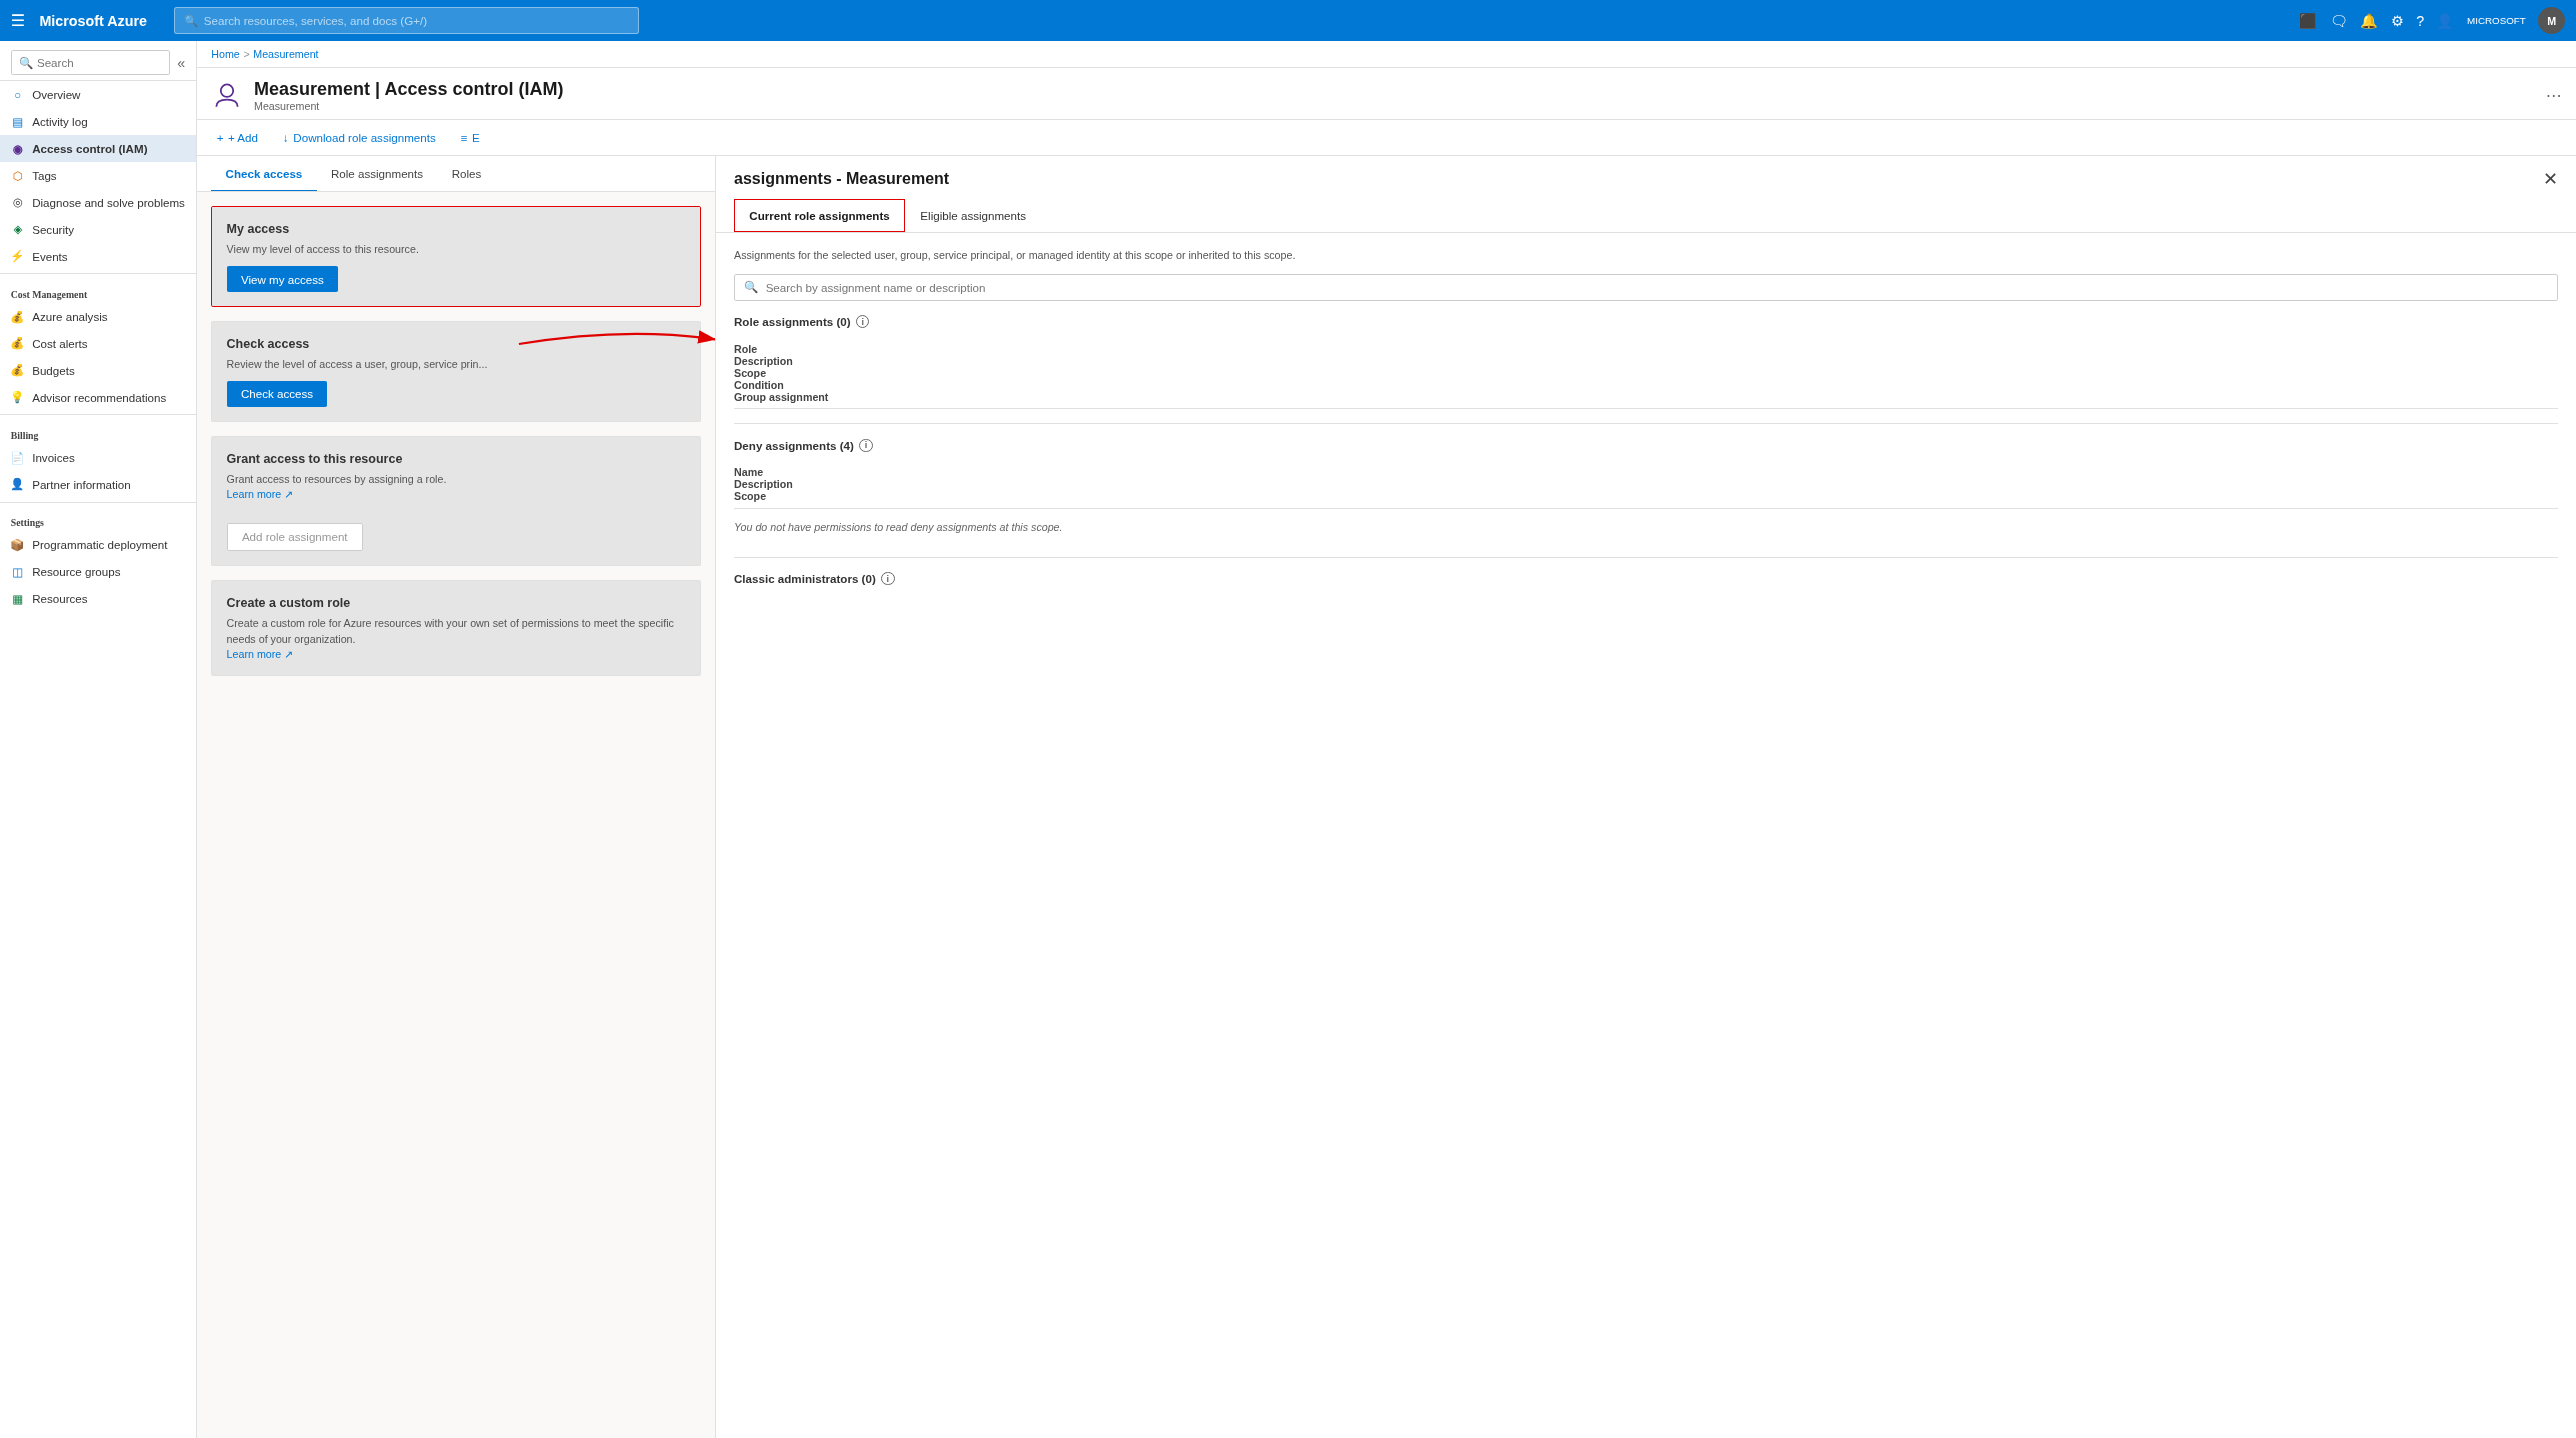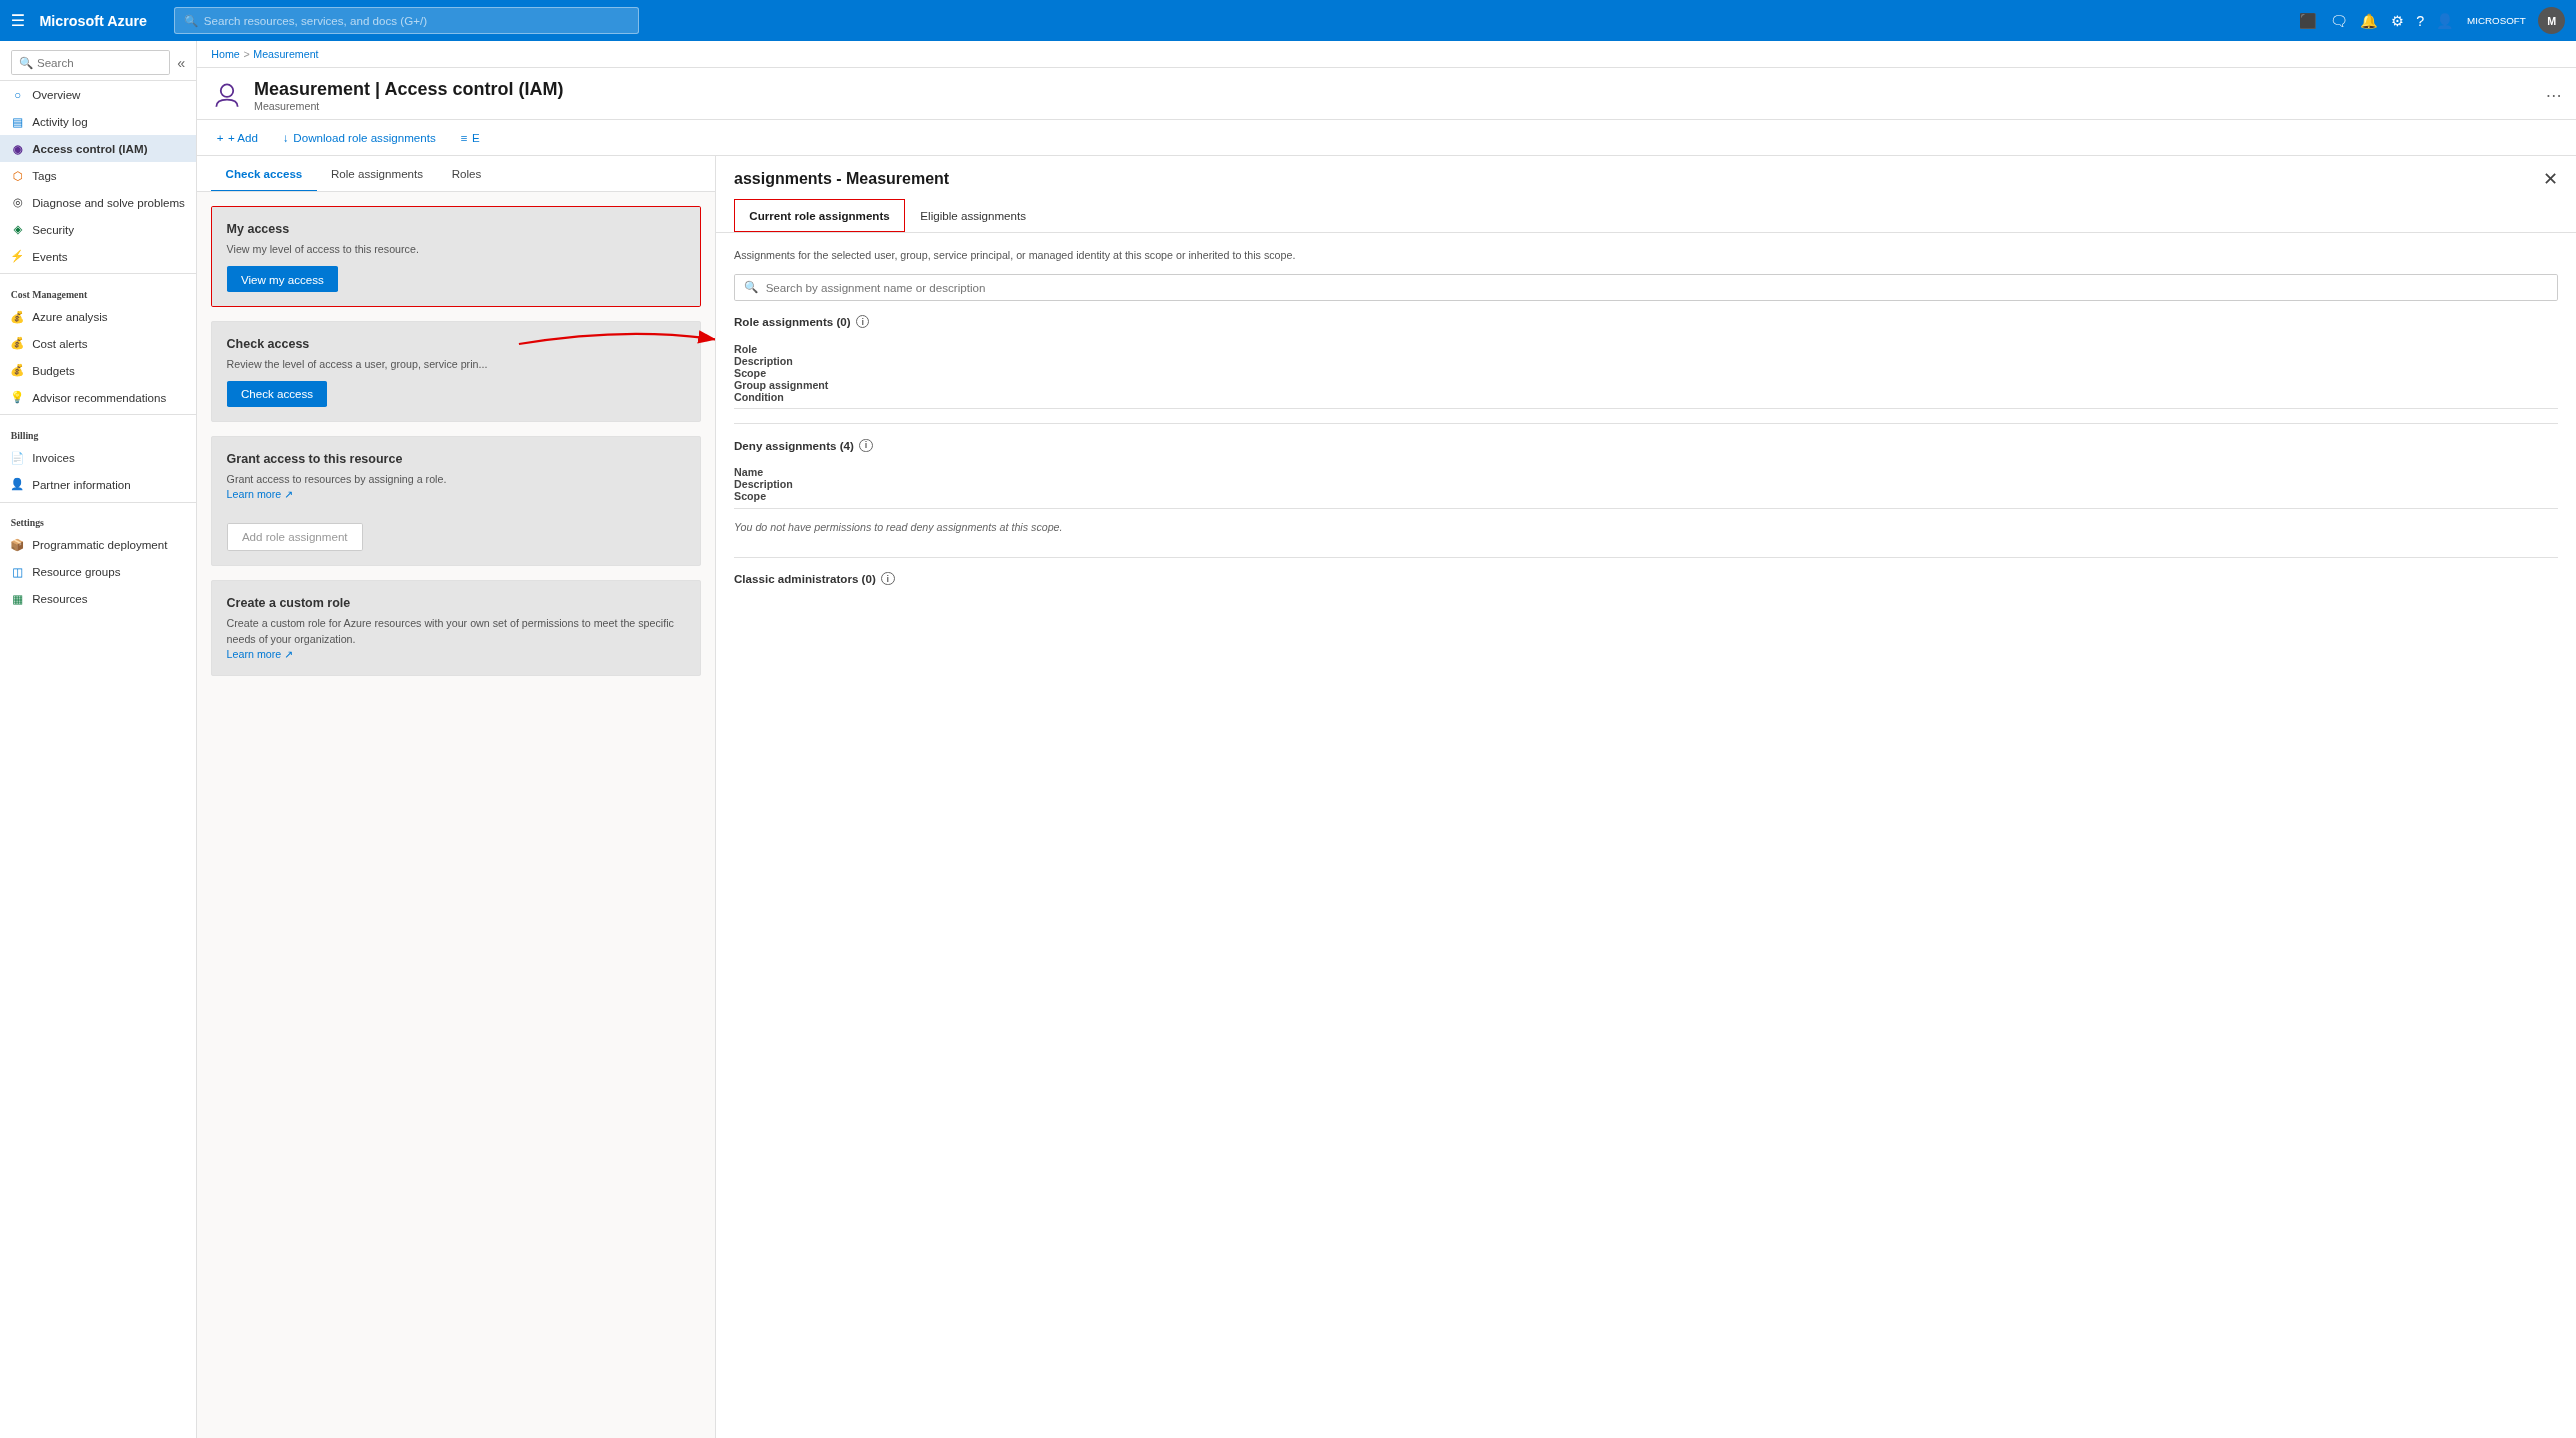--- a/index.html
+++ b/index.html
@@ -573,22 +573,22 @@
 
           <div class="section-title">
             <span>Role assignments (0)</span>
             <span class="info-icon">i</span>
           </div>
 
           <div class="table-header role-table">
             <span>Role</span>
             <span>Description</span>
             <span>Scope</span>
+            <span>Condition</span>
             <span>Group assignment</span>
-            <span>Condition</span>
           </div>
 
           <hr class="section-divider">
 
           <div class="section-title">
             <span>Deny assignments (4)</span>
             <span class="info-icon">i</span>
           </div>
 
           <div class="table-header deny-table">

